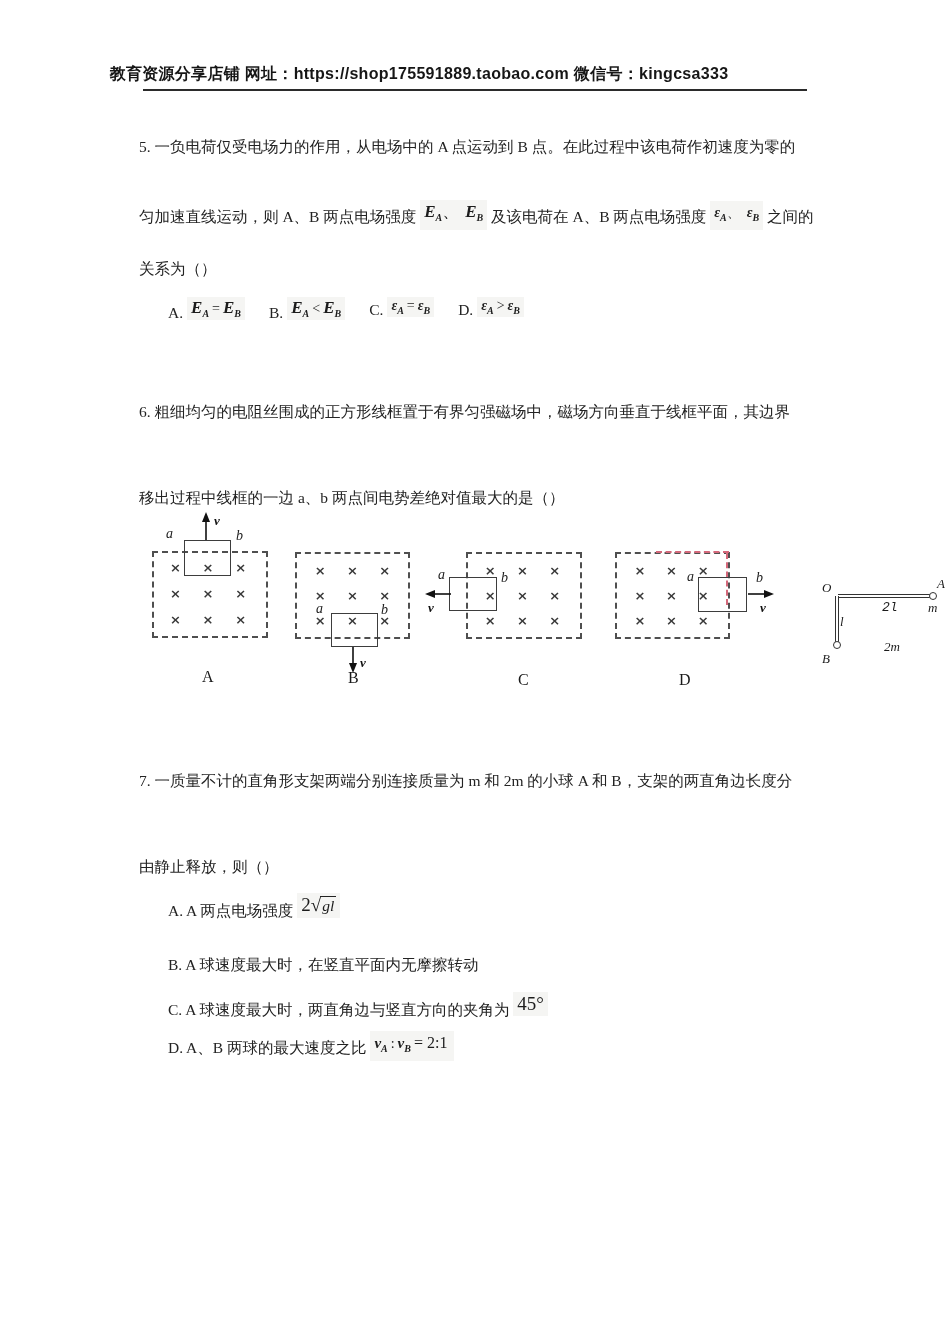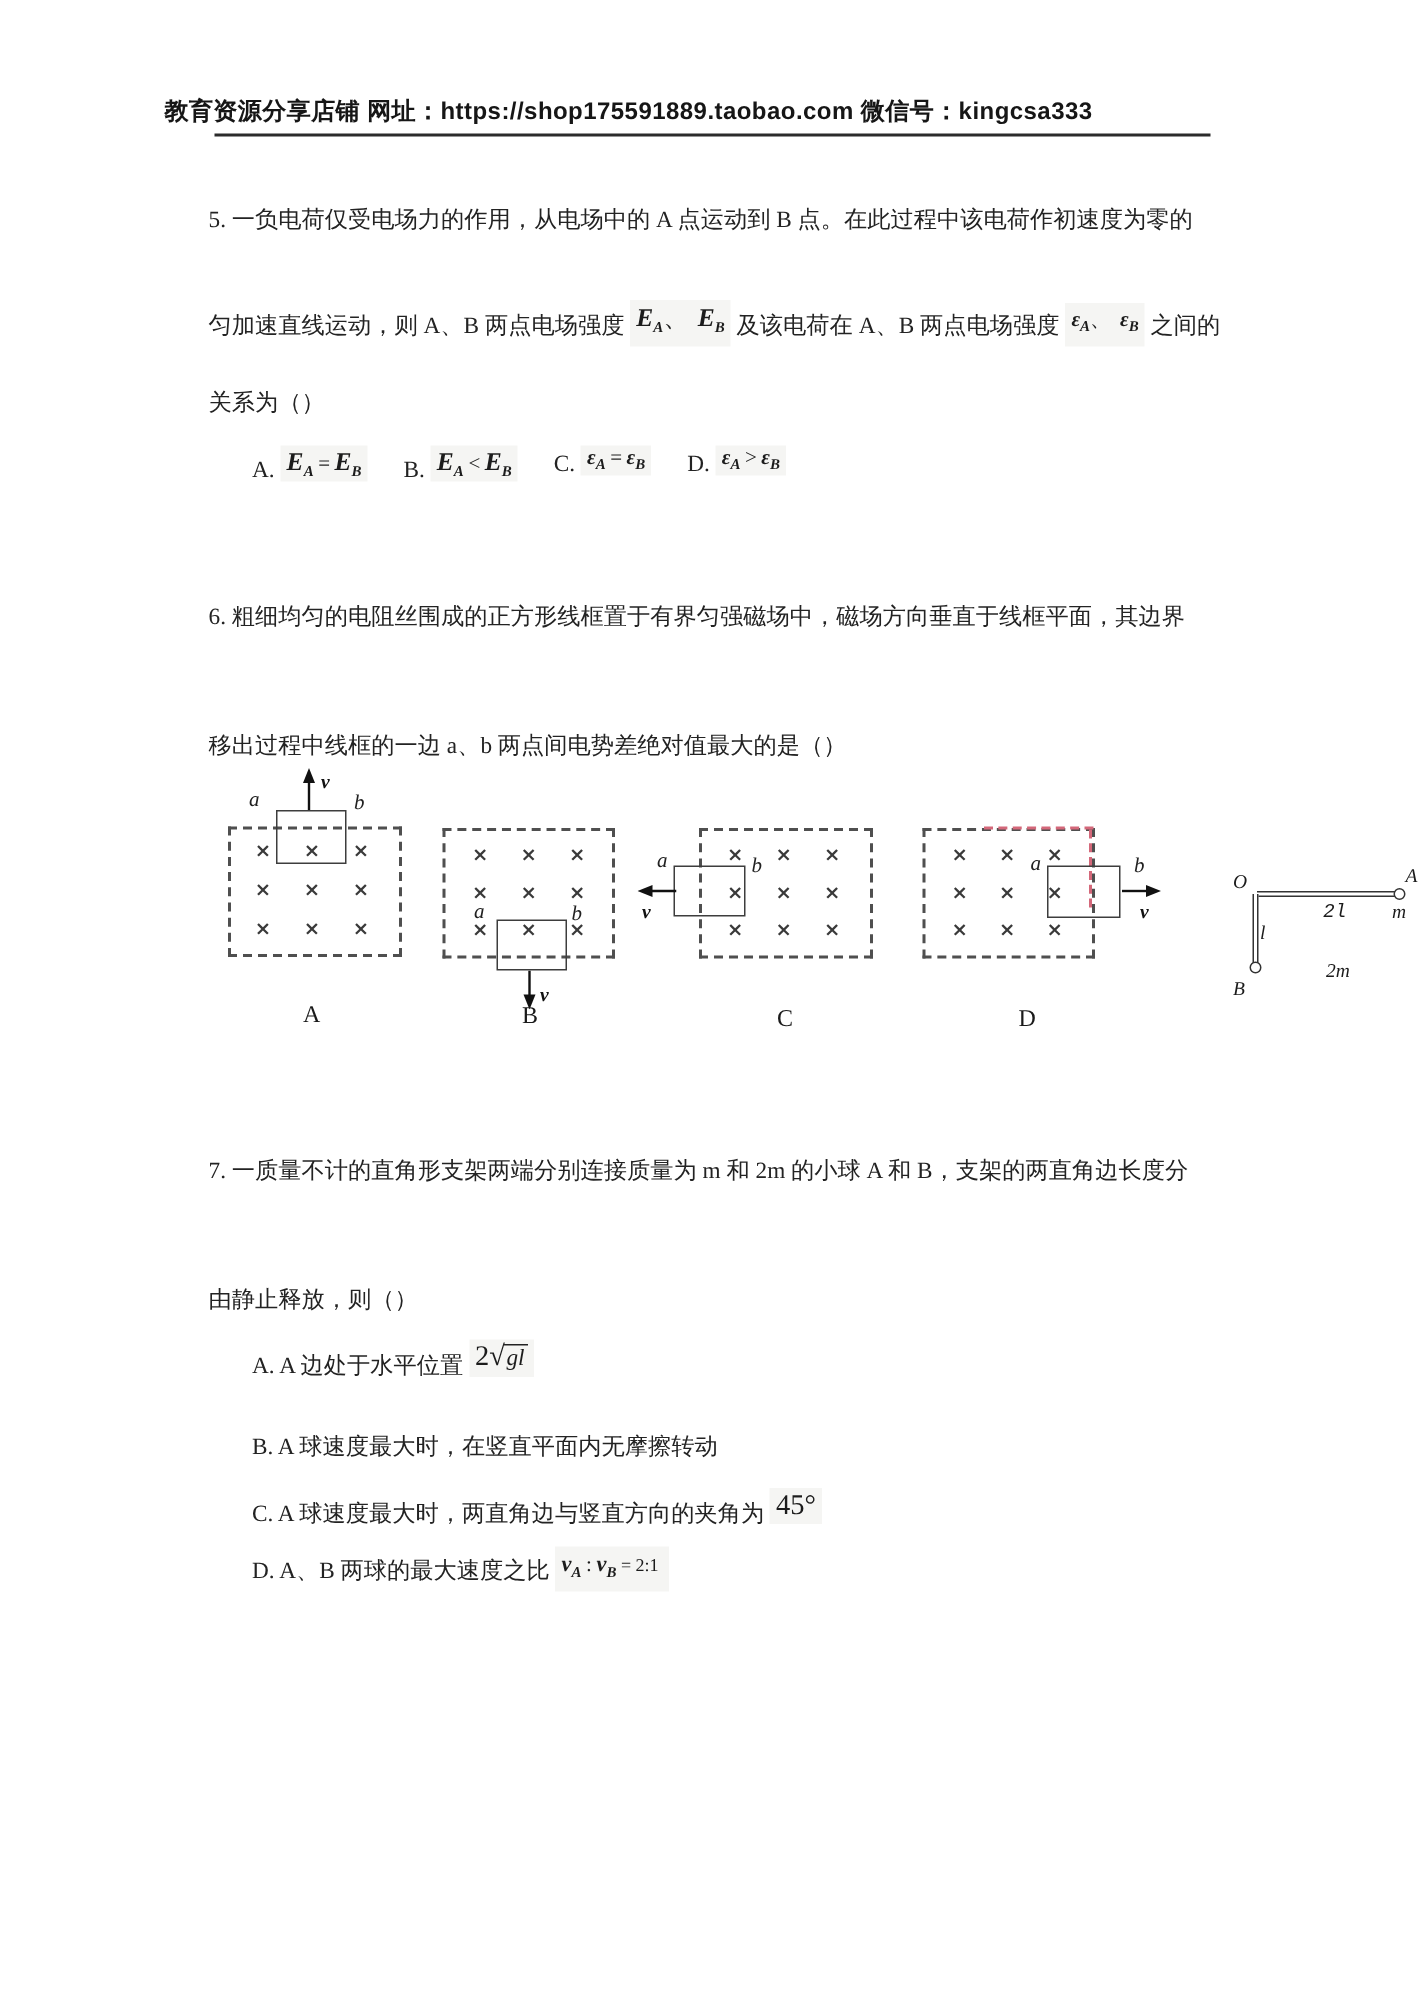--- a/index.html
+++ b/index.html
@@ -167,26 +167,26 @@
   <span class="blab" style="left:928px;top:600px;">m</span>
   <span class="blab" style="left:882px;top:600px;font-family:Liberation Mono, monospace;">2l</span>
   <span class="blab" style="left:840px;top:614px;">l</span>
   <span class="blab" style="left:844px;top:639px;margin-left:40px;">2m</span>
   <span class="blab" style="left:822px;top:651px;">B</span>
 
   <div class="t" style="top:770px;">7. 一质量不计的直角形支架两端分别连接质量为 m 和 2m 的小球 A 和 B，支架的两直角边长度分</div>
   <div class="t" style="top:856px;">由静止释放，则（）</div>
 
   <div class="t" style="left:168px;top:893px;">
-    <span>A. A 边处于水平位置</span>
+    <span>A. A 两点电场强度</span>
     <span class="formula raised"><span class="big">2</span><span class="big">√</span><span class="radicand">gl</span></span>
   </div>
   <div class="t" style="left:168px;top:954px;">B. A 球速度最大时，在竖直平面内无摩擦转动</div>
   <div class="t" style="left:168px;top:992px;">
     <span>C. A 球速度最大时，两直角边与竖直方向的夹角为</span>
     <span class="formula raised big">45°</span>
   </div>
   <div class="t" style="left:168px;top:1031px;">
     <span>D. A、B 两球的最大速度之比</span>
-    <span class="formula raised" style="font-style:italic;font-weight:600;font-size:15px;"><span>v</span><sub>A</sub><span class="op">:</span><span>v</span><sub>B</sub><span class="op big" style="font-size:12px;">= 2:1</span></span>
+    <span class="formula raised" style="font-style:italic;font-weight:600;font-size:15px;"><span>v</span><sub>A</sub><span class="op">:</span><span>v</span><sub>B</sub><span class="op big" style="font-size:16px;">= 2:1</span></span>
   </div>
 
 </div>
 
 </body></html>

